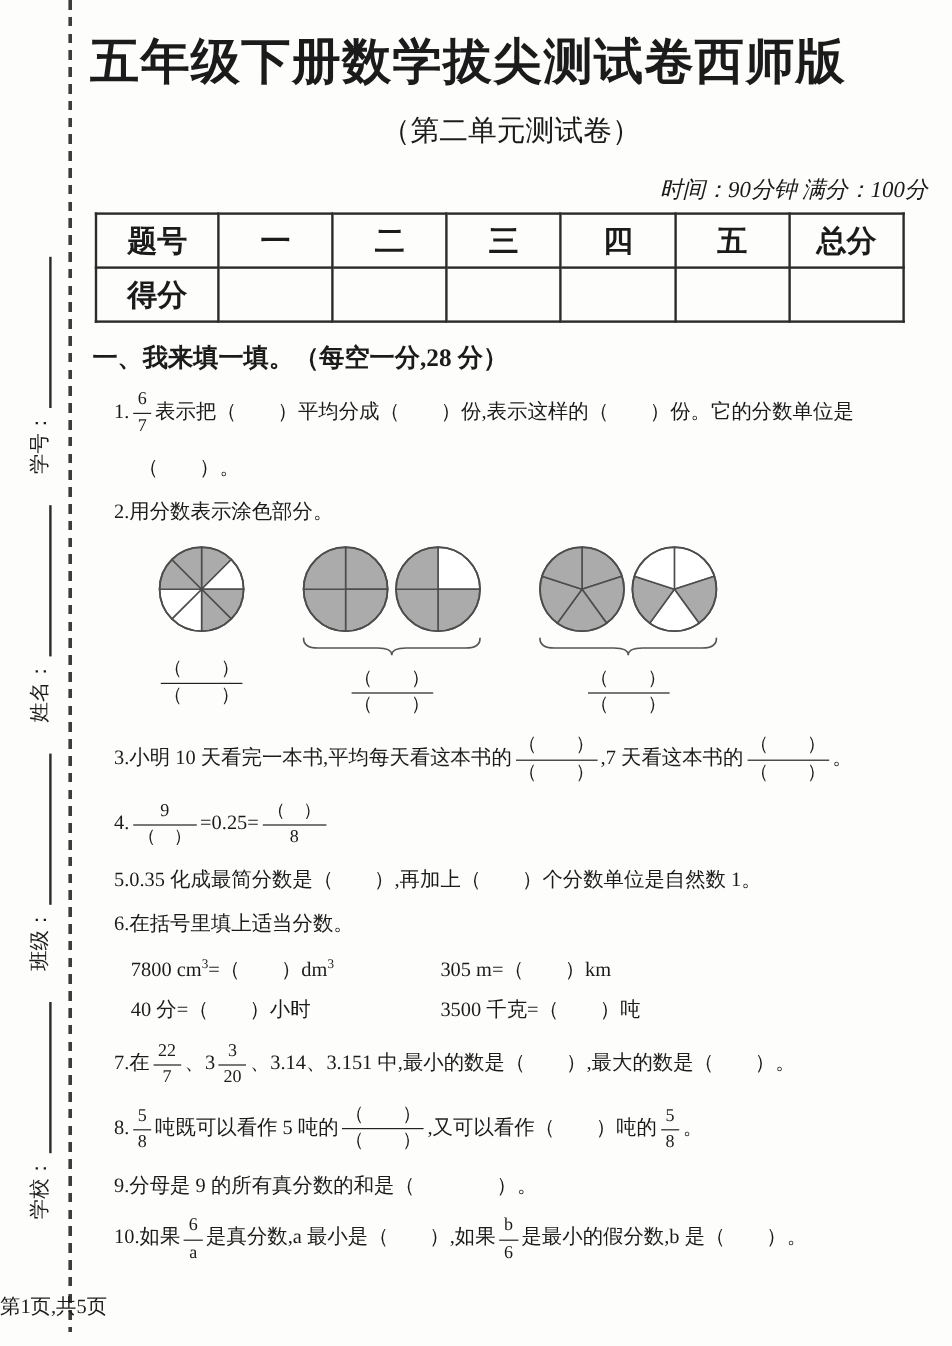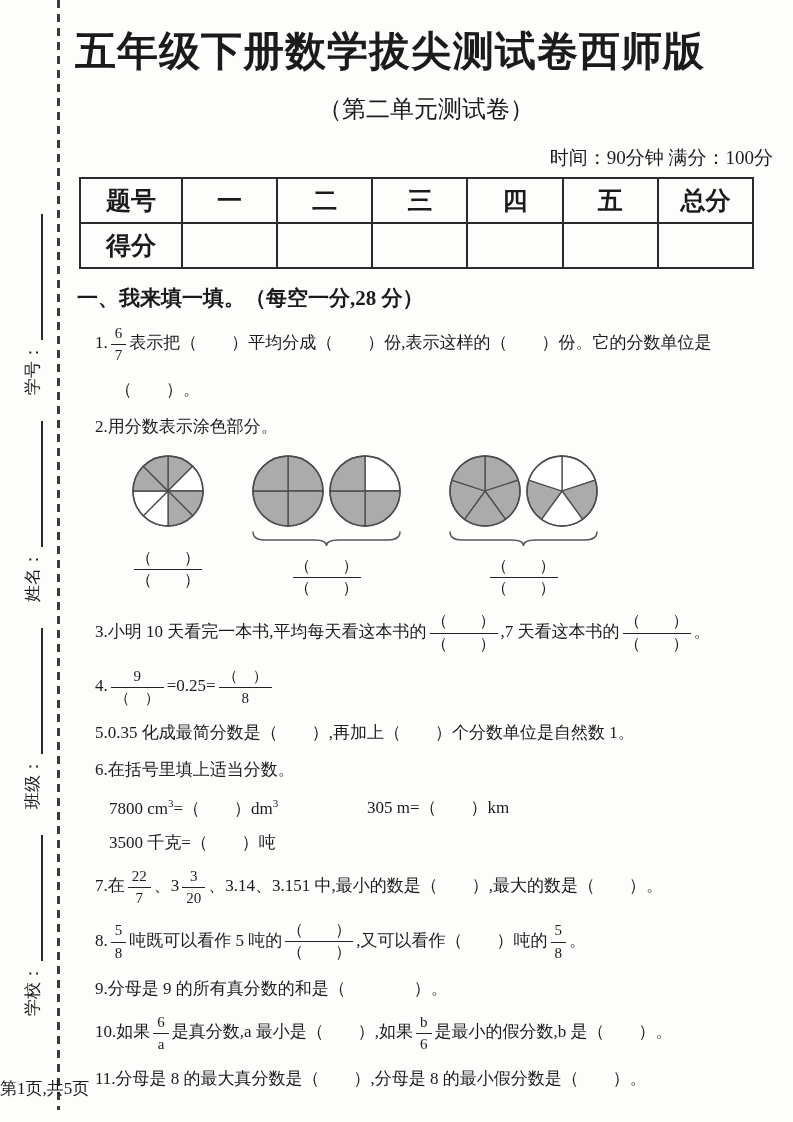--- a/index.html
+++ b/index.html
@@ -17,21 +17,21 @@
   .sb-label{margin-left:26px;}
   .sb-blank{display:inline-block;width:126px;height:20px;border-bottom:2px solid #2a2a2a;margin-left:4px;}
   .dashline{
     position:absolute;left:57px;top:0;width:2.6px;height:1110px;
     background:repeating-linear-gradient(to bottom,#3c3c3c 0 8px,transparent 8px 14px);
   }
   
   .content{position:absolute;left:75px;top:16px;width:702px;}
   .title{text-align:left;font-size:41px;font-weight:700;letter-spacing:1px;margin:8px 0 0;}
   .subtitle{text-align:center;font-size:24px;font-weight:400;margin:14px 0 0;}
-  .meta{text-align:right;font-size:19px;margin:20px 4px 6px 0;}
+  .meta{text-align:right;font-size:19px;margin:20px 4px 6px 0;font-style:italic;}
   table.score{border-collapse:collapse;width:675px;margin-left:4px;table-layout:fixed;}
   table.score th,table.score td{
     border:2px solid #2b2b2b;height:43px;text-align:center;vertical-align:middle;
     font-size:25px;font-weight:700;padding:0;
   }
   table.score .c0{width:100px;}
   .sec-heading{font-size:21px;font-weight:700;margin:15px 0 0 2px;}
   .qline{margin:12px 0 12px 20px;font-size:17px;line-height:1.5;}
   .indent2{margin-left:40px;margin-top:4px;}
   .q6row{display:grid;grid-template-columns:258px auto;margin-left:34px;margin-top:9px;margin-bottom:9px;}
@@ -175,23 +175,23 @@
       </div>
       <div class="qline"><span>3.小明 10 天看完一本书,平均每天看这本书的</span><span class="frac fslot"><span class="fn">（　　）</span><span class="fd">（　　）</span></span><span>,7 天看这本书的</span><span class="frac fslot"><span class="fn">（　　）</span><span class="fd">（　　）</span></span><span>。</span></div>
       <div class="qline"><span>4.</span><span class="frac"><span class="fn">9</span><span class="fd">（　）</span></span><span>=0.25=</span><span class="frac"><span class="fn">（　）</span><span class="fd">8</span></span></div>
       <div class="qline"><span>5.0.35 化成最简分数是（　　）,再加上（　　）个分数单位是自然数 1。</span></div>
       <div class="qline"><span>6.在括号里填上适当分数。</span></div>
       <div class="qline q6row">
         <span><span>7800 cm</span><sup>3</sup><span>=（　　）dm</span><sup>3</sup></span>
         <span><span>305 m=（　　）km</span></span>
       </div>
       <div class="qline q6row">
+        <span><span>40 分=（　　）小时</span></span>
         <span><span>3500 千克=（　　）吨</span></span>
       </div>
       <div class="qline"><span>7.在</span><span class="frac"><span class="fn">22</span><span class="fd">7</span></span><span>、3</span><span class="frac"><span class="fn">3</span><span class="fd">20</span></span><span>、3.14、3.151 中,最小的数是（　　）,最大的数是（　　）。</span></div>
       <div class="qline"><span>8.</span><span class="frac"><span class="fn">5</span><span class="fd">8</span></span><span>吨既可以看作 5 吨的</span><span class="frac fslot"><span class="fn">（　　）</span><span class="fd">（　　）</span></span><span>,又可以看作（　　）吨的</span><span class="frac"><span class="fn">5</span><span class="fd">8</span></span><span>。</span></div>
       <div class="qline"><span>9.分母是 9 的所有真分数的和是（　　　　）。</span></div>
       <div class="qline"><span>10.如果</span><span class="frac"><span class="fn">6</span><span class="fd">a</span></span><span>是真分数,a 最小是（　　）,如果</span><span class="frac"><span class="fn">b</span><span class="fd">6</span></span><span>是最小的假分数,b 是（　　）。</span></div>
-      <div class="qline"><span>11.分母是 8 的最大真分数是（　　）,分母是 8 的最小假分数是（　　）。</span></div>
     </div>
 </div>
 
 <div class="footer">第1页,共5页</div>
 
 </body></html>

